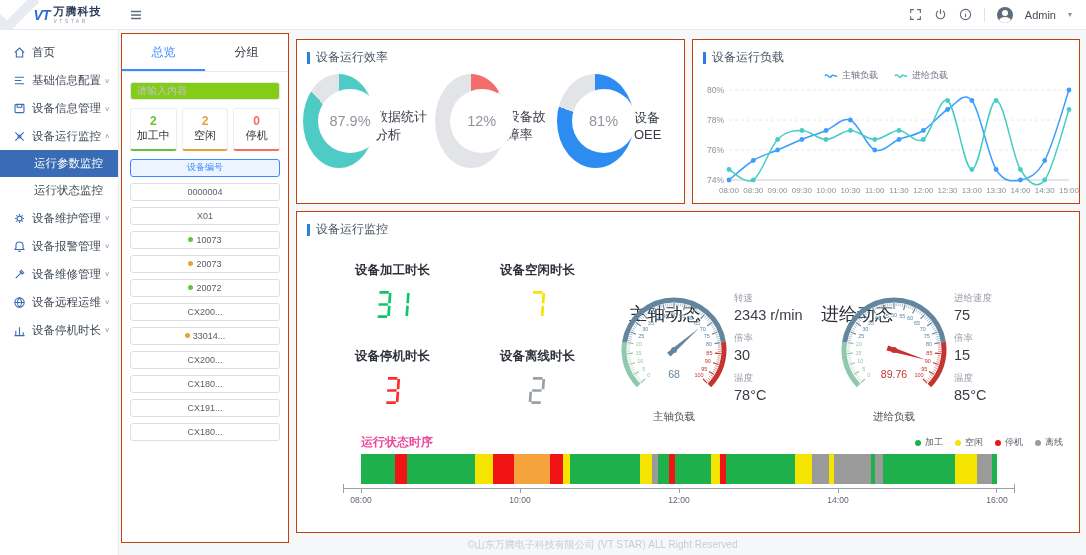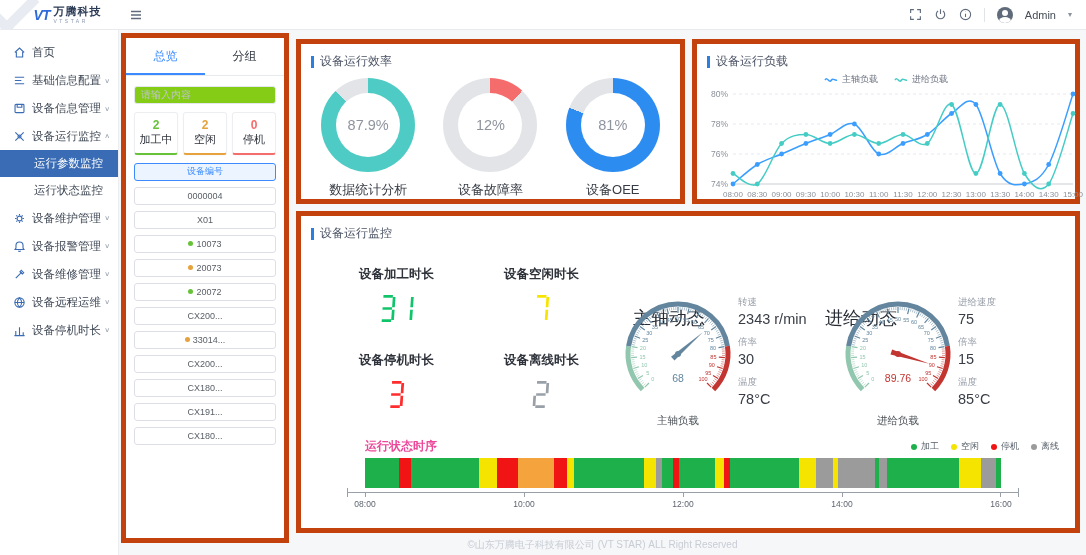--- a/index.html
+++ b/index.html
@@ -36,21 +36,21 @@
     font-size:11.5px; color:#3f4856; cursor:pointer; white-space:nowrap; }
   .menu-item .mi-icon { width:13px; height:13px; margin-right:6px; flex:none; display:flex; align-items:center; }
   .menu-item .mi-label { flex:1; overflow:hidden; }
   .menu-item .mi-chevron { font-size:8px; color:#9aa3af; transform:scaleY(.8); }
   .menu-sub { height:27px; display:flex; align-items:center; padding-left:34px; font-size:11.5px;
     color:#3f4856; cursor:pointer; }
   .menu-sub.active { background:#3a6cb5; color:#fff; }
 
   
   #content { position:absolute; left:119px; top:30px; right:0; bottom:0; background:#f6f7f9; }
-  .panel { position:absolute; background:#fff; border:5px solid #c2410c; }
+  .panel { position:absolute; background:#fff; border:1px solid #c2410c; }
   .panel-title { display:flex; align-items:center; padding:9px 10px 0 10px; font-size:12px; color:#4a5264; }
   .panel-title .tbar { width:3px; height:12px; background:#2b7fe0; margin-right:6px; }
 
   
   #device-panel { left:2px; top:3px; width:168px; height:510px; }
   .tabs { display:flex; border-bottom:1px solid #e6e9ee; }
   .tab { flex:1; text-align:center; font-size:12px; color:#303640; padding:10px 0 8px; cursor:pointer;
     border-bottom:2px solid transparent; }
   .tab.active { color:#3b8bff; border-bottom-color:#3b8bff; }
   .search-wrap { padding:8px 8px 6px; }
@@ -65,21 +65,21 @@
   #device-grid { display:grid; grid-template-columns:repeat(1,1fr); gap:6px 5px; padding:2px 8px; }
   .device-chip { height:18px; border:1px solid #dcdfe6; border-radius:3px; background:#fff; font-size:9px;
     color:#5a6068; display:flex; align-items:center; justify-content:center; gap:3px; cursor:pointer;
     overflow:hidden; white-space:nowrap; }
   .device-chip.selected { border-color:#3b8bff; color:#3b8bff; background:#ecf5ff; }
   .chip-dot { width:5px; height:5px; border-radius:50%; flex:none; }
 
   
   #eff-panel { left:177px; top:9px; width:389px; height:165px; }
   #donuts { display:flex; justify-content:space-around; padding:8px 6px 0; }
-  .donut-box { display:flex; flex-direction:column; align-items:center; }
+  .donut-box { display:flex; flex-direction:row; align-items:center; }
   .donut { width:94px; height:94px; border-radius:50%; position:relative; }
   .donut .hole { position:absolute; left:15px; top:15px; width:64px; height:64px; border-radius:50%;
     background:#fff; display:flex; align-items:center; justify-content:center; }
   .donut .d-val { font-size:14.5px; color:#8f949e; }
   .d-label { margin-top:9px; font-size:13px; color:#363b44; }
 
   
   #load-panel { left:573px; top:9px; width:388px; height:165px; }
   #load-legend { display:flex; justify-content:center; gap:16px; margin-top:3px; }
   .lg-item { display:flex; align-items:center; gap:4px; font-size:9px; color:#6b7280; cursor:pointer; }

